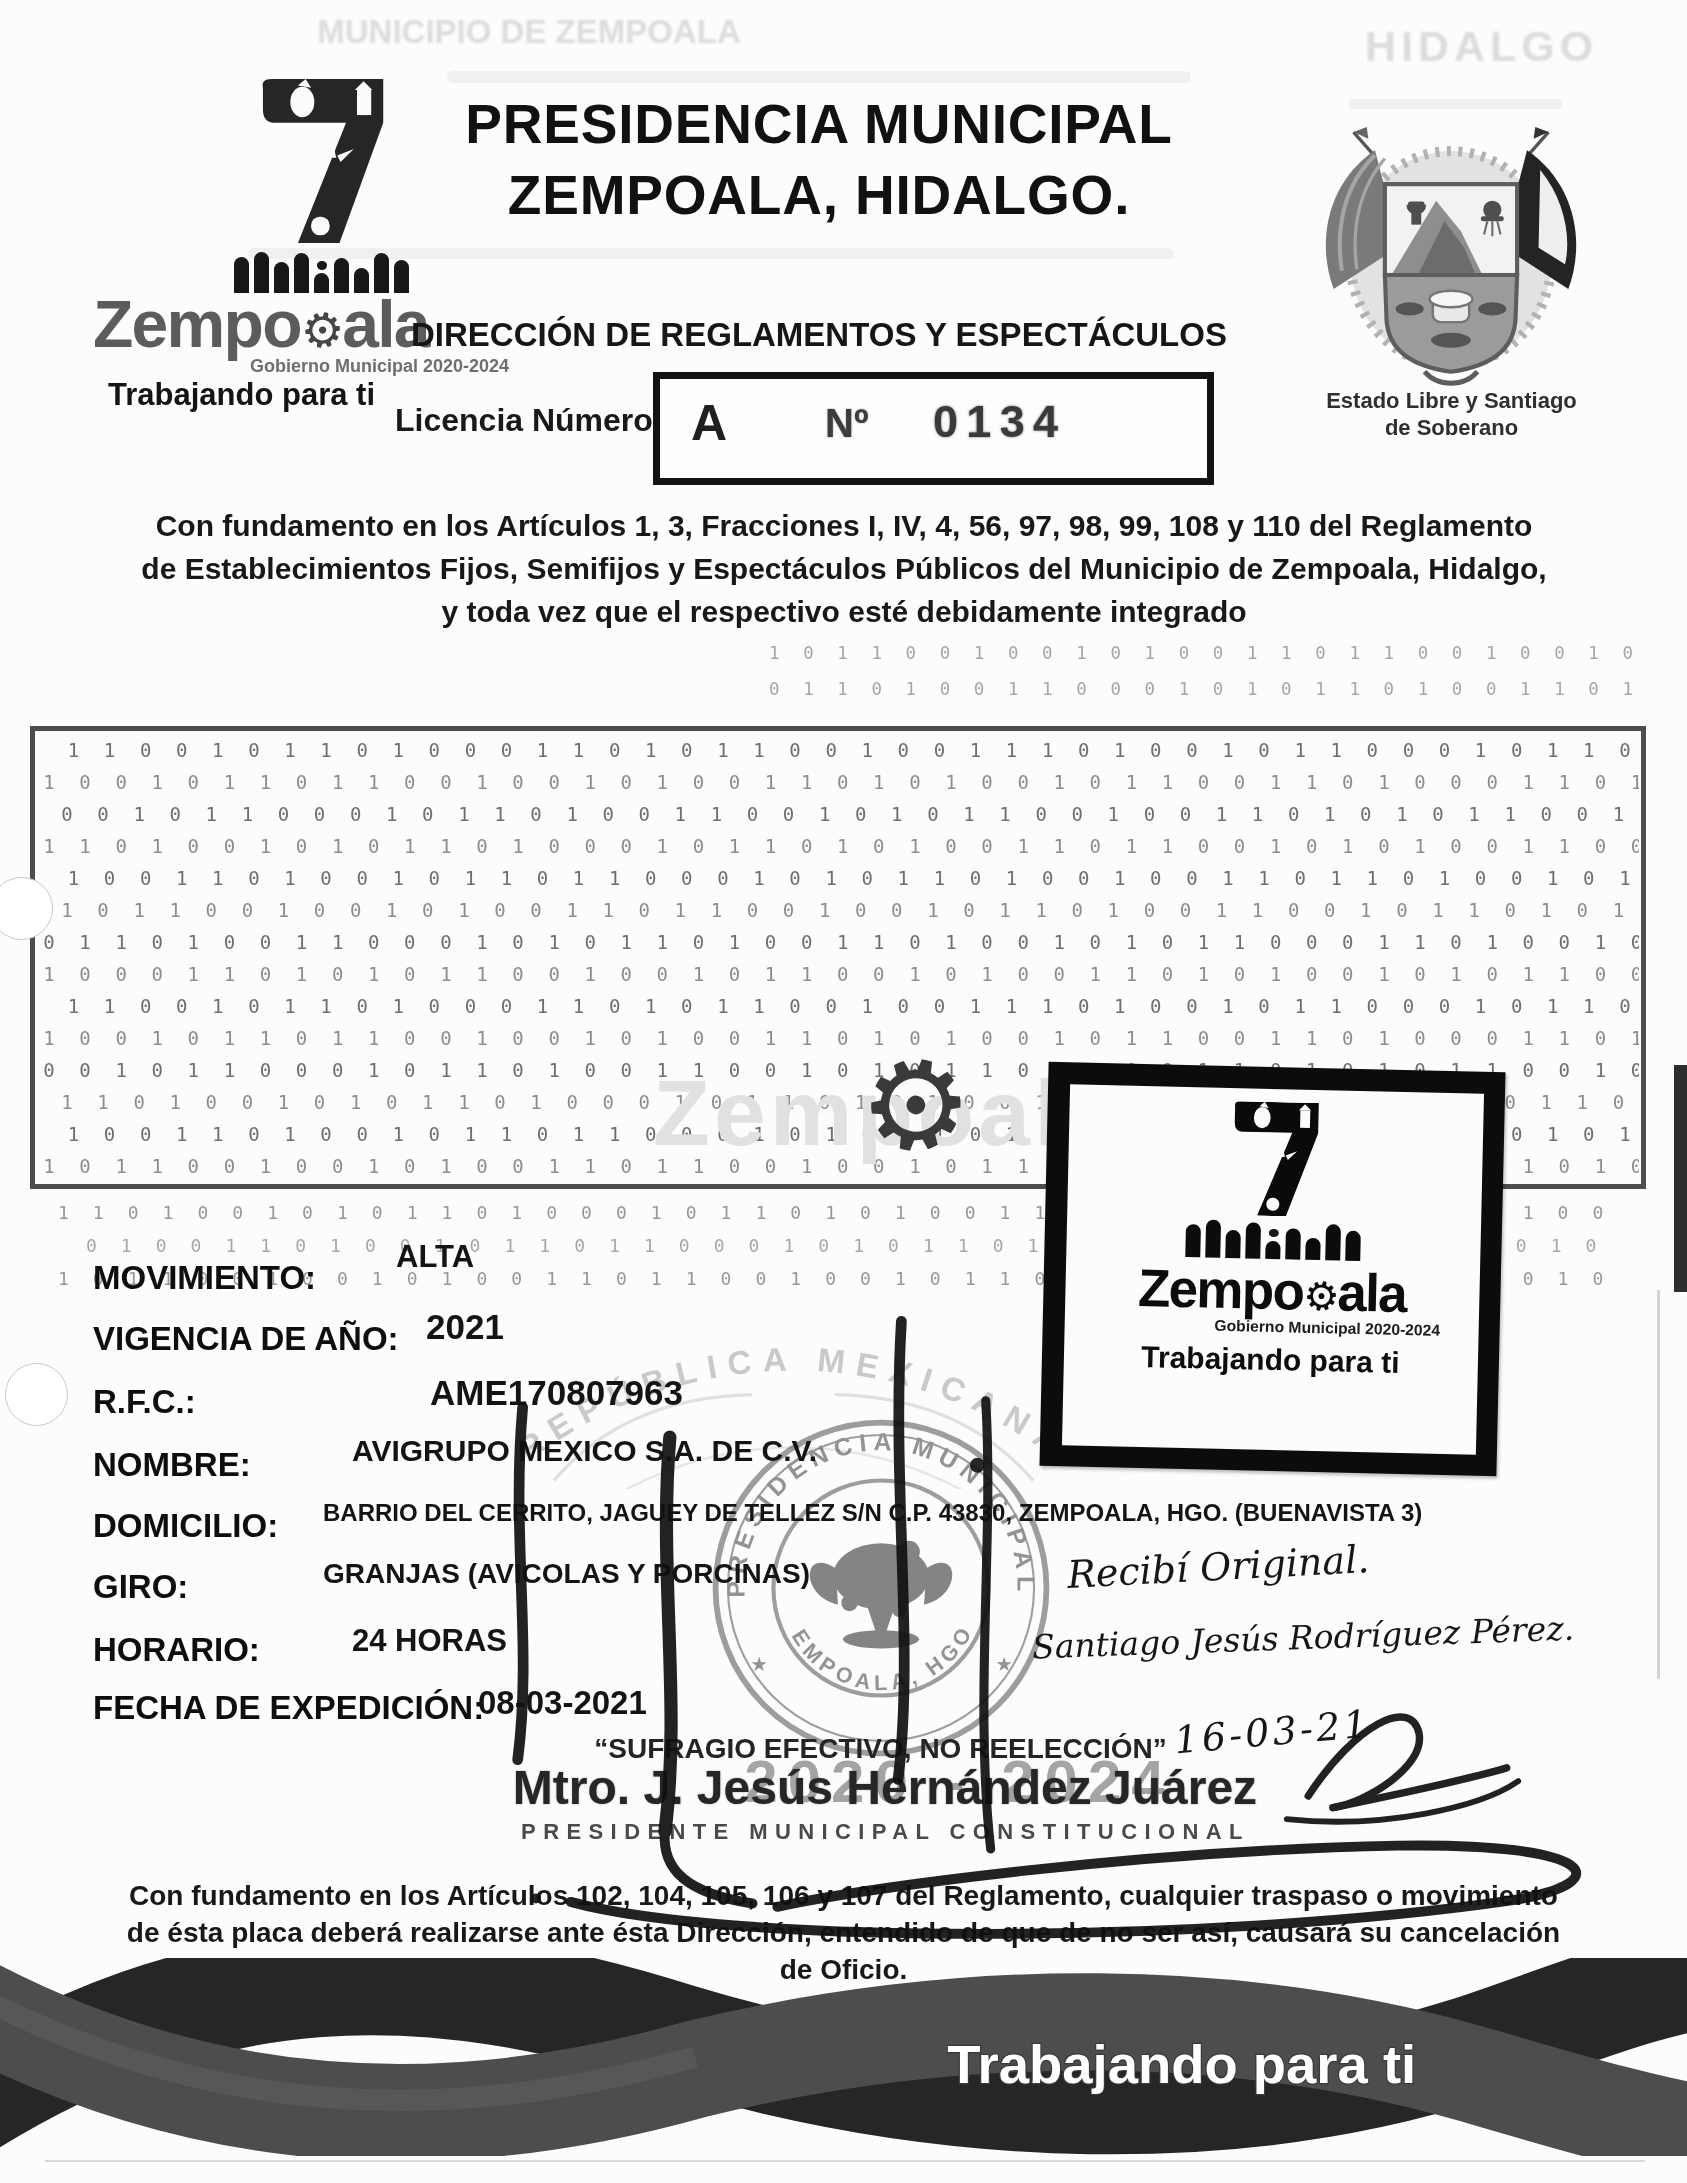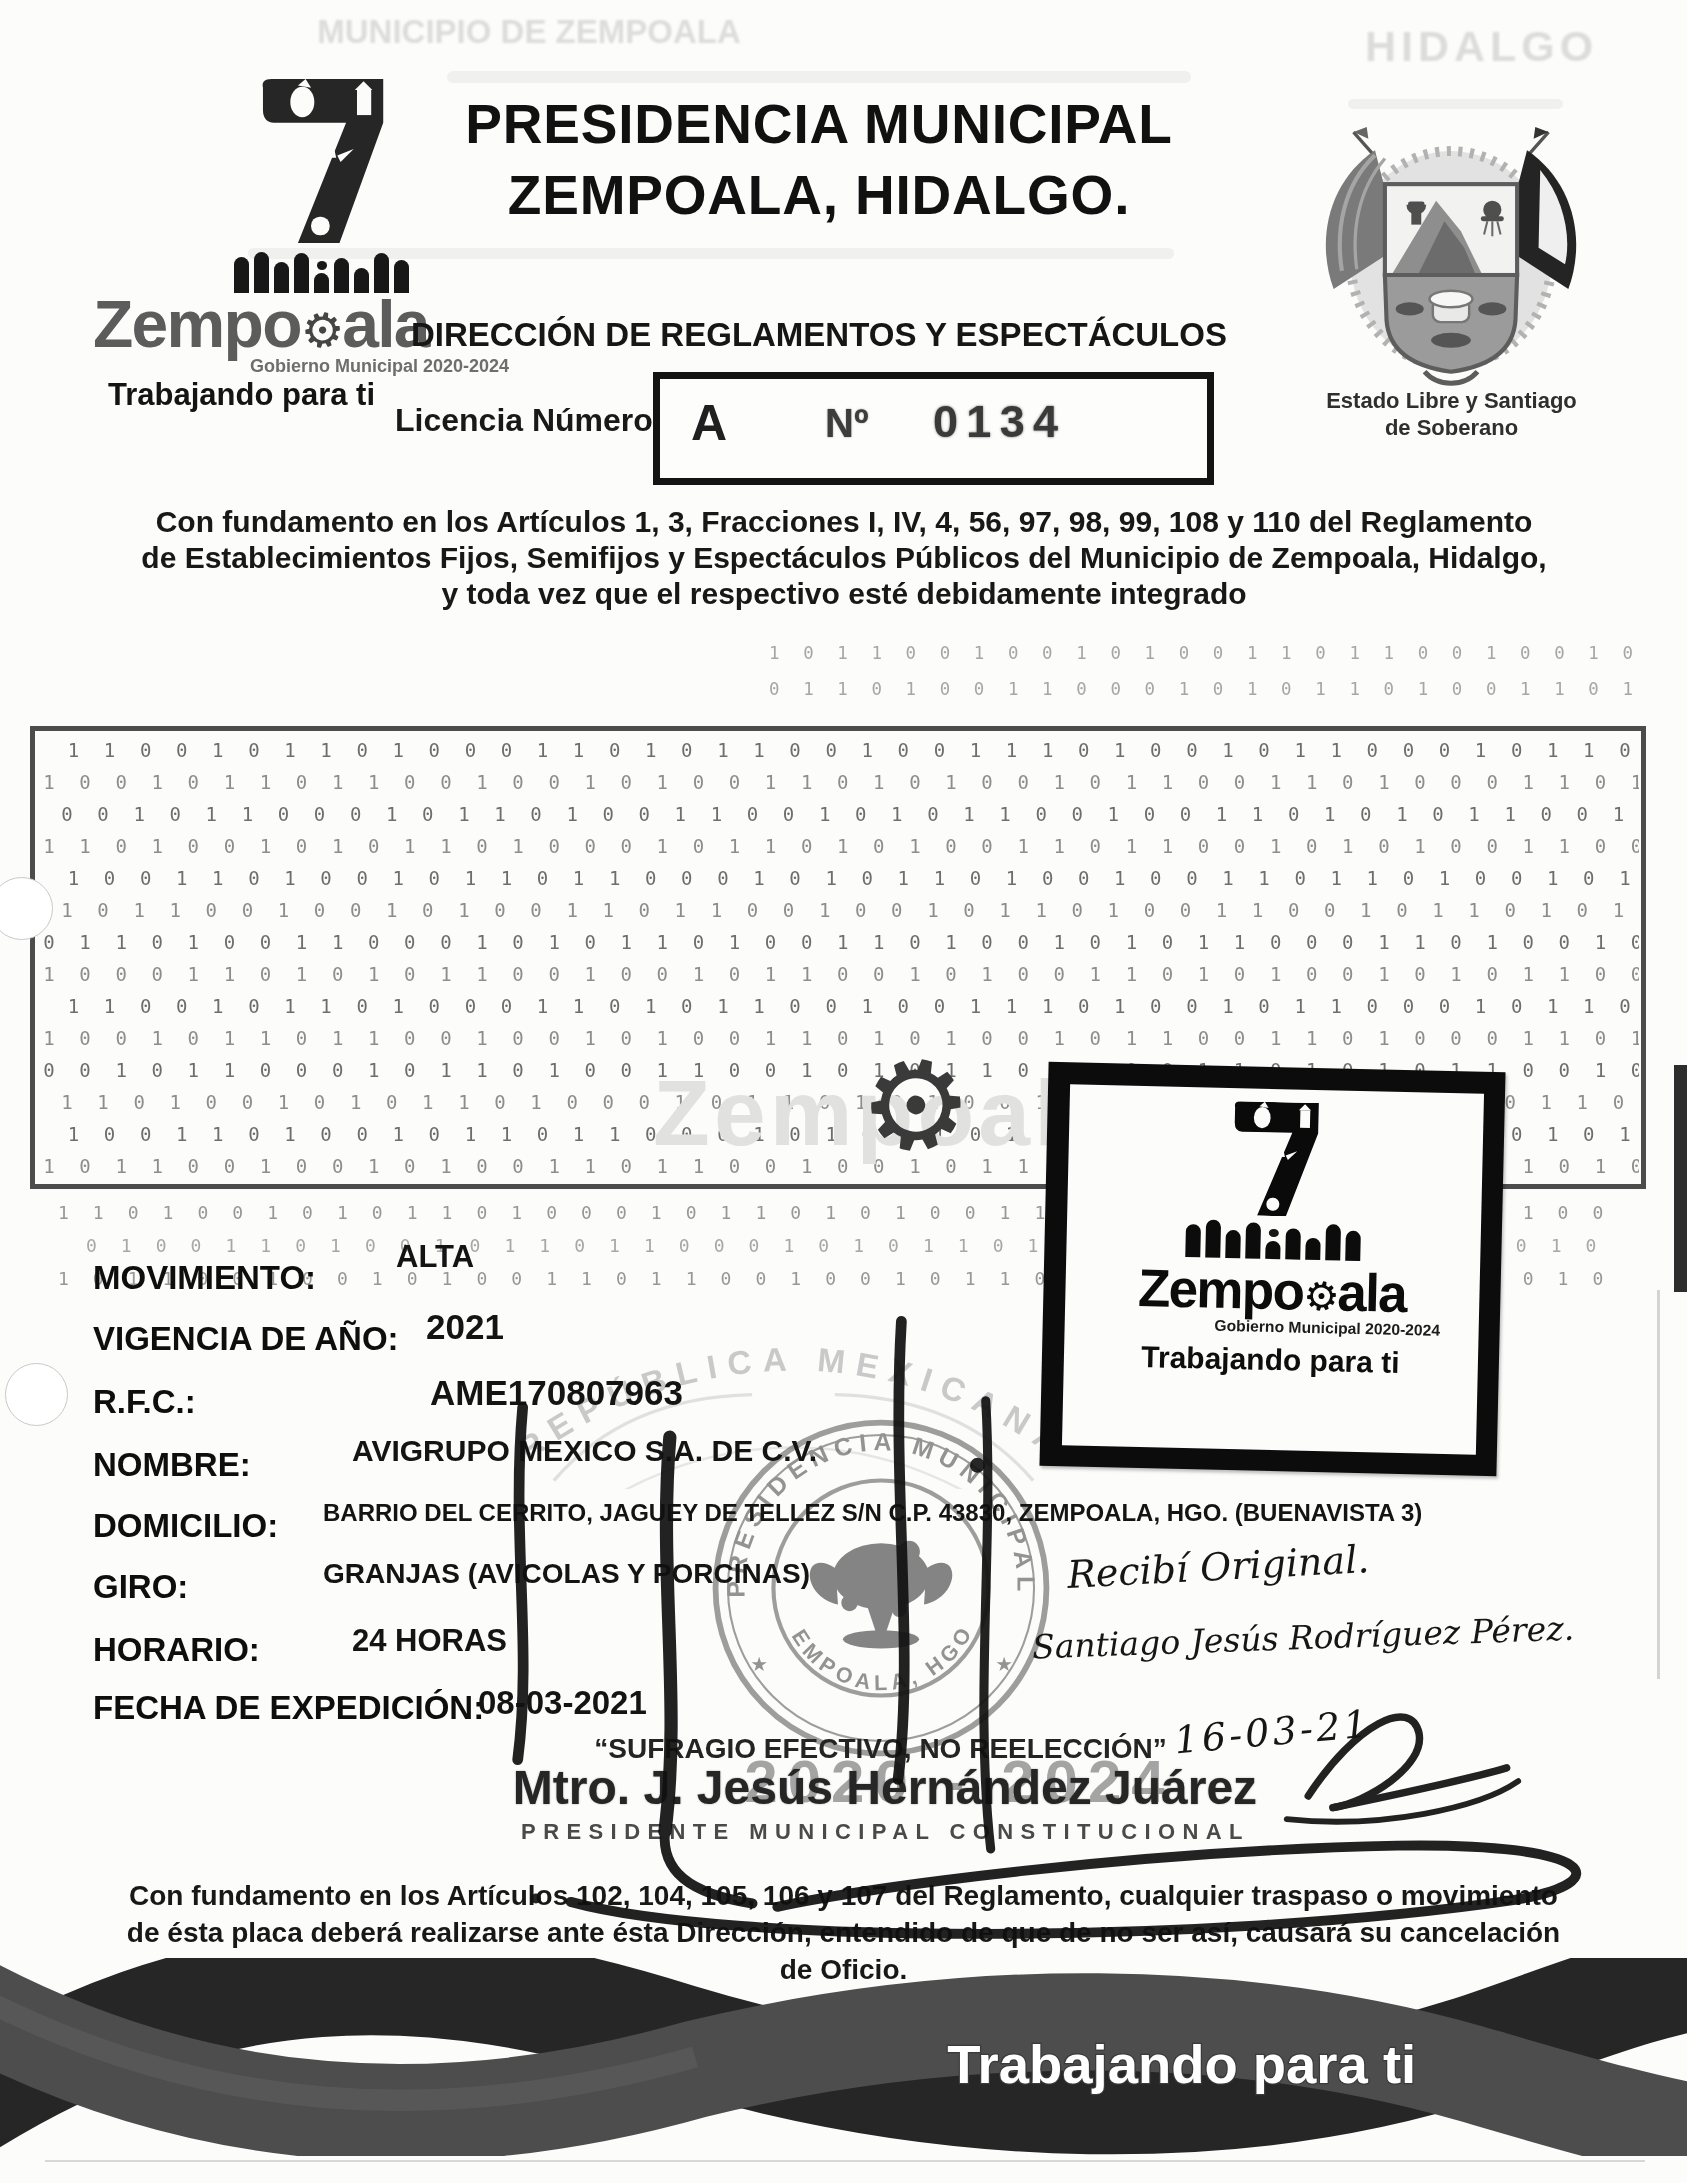--- a/index.html
+++ b/index.html
@@ -28,21 +28,21 @@
   .wordmark{display:flex;align-items:baseline;font-weight:800;}
   .wm-h{font-size:66px;color:#5c5c5c;letter-spacing:-1.7px;}
   .wm-gear{font-weight:400;transform:rotate(12deg);display:inline-block;}
   .gov-line{font-size:18px;font-weight:700;color:#6e6e6e;}
   .tag-line{font-size:31px;font-weight:800;color:#141414;}
 
   
   .coat-cap{left:1319px;top:387px;width:265px;font-size:22px;font-weight:700;color:#2f2f2f;line-height:27px;}
 
   
-  .legal-top{left:141px;top:504px;width:1406px;font-size:30px;line-height:36px;font-weight:700;color:#181818;}
+  .legal-top{left:141px;top:504px;width:1406px;font-size:30px;line-height:43px;font-weight:700;color:#181818;}
   .expide{left:141px;top:637px;width:1406px;font-size:63px;font-weight:800;letter-spacing:1.7px;color:#101010;}
   .legal-bottom{left:124px;top:1877px;width:1439px;font-size:28px;line-height:37px;font-weight:700;color:#181818;}
 
   
   .placa-box{left:30px;top:726px;width:1606px;height:453px;border:5.8px solid #4c4c4c;background:#fcfcfb;overflow:hidden;}
   .bin{font-family:"DejaVu Sans Mono",monospace;white-space:pre;overflow:hidden;}
   .bin div{letter-spacing:6.6px;}
   .bin-in{left:8.3px;top:3.3px;width:1596px;height:451px;font-size:19px;line-height:32px;color:#6e6e6e;}
   .bin-in div:nth-child(even){color:#8d8d8d;}
   .bin-in div:nth-child(3n){margin-left:18px;}

